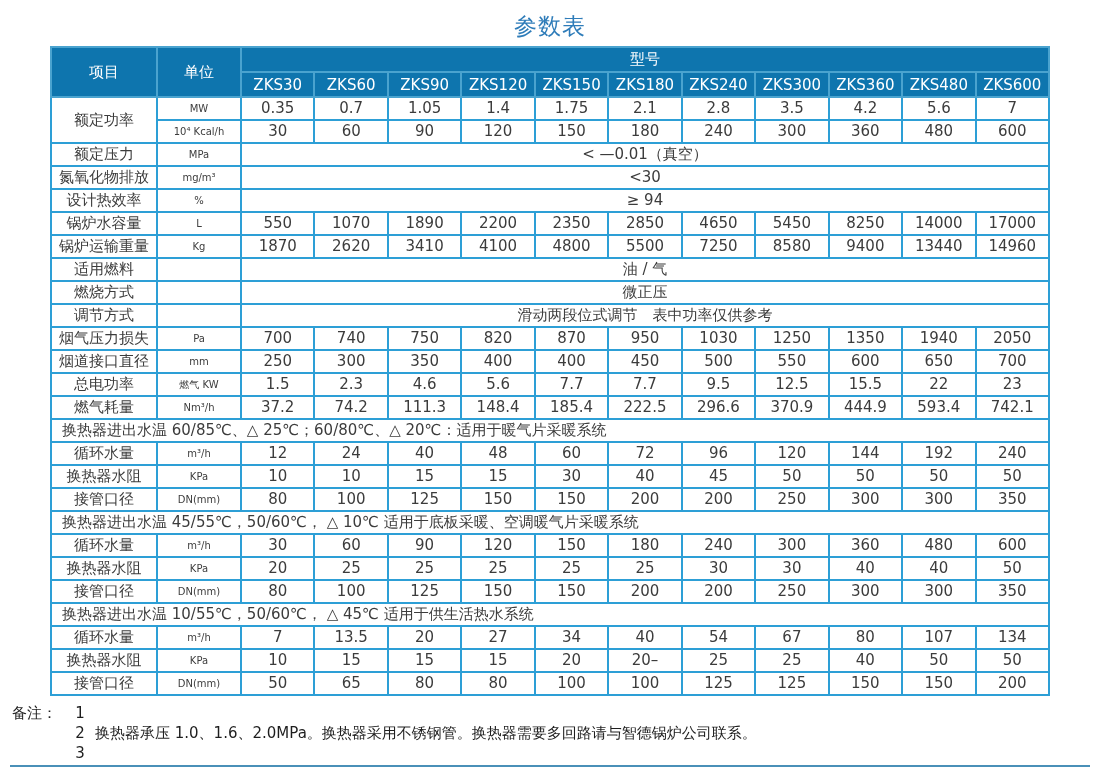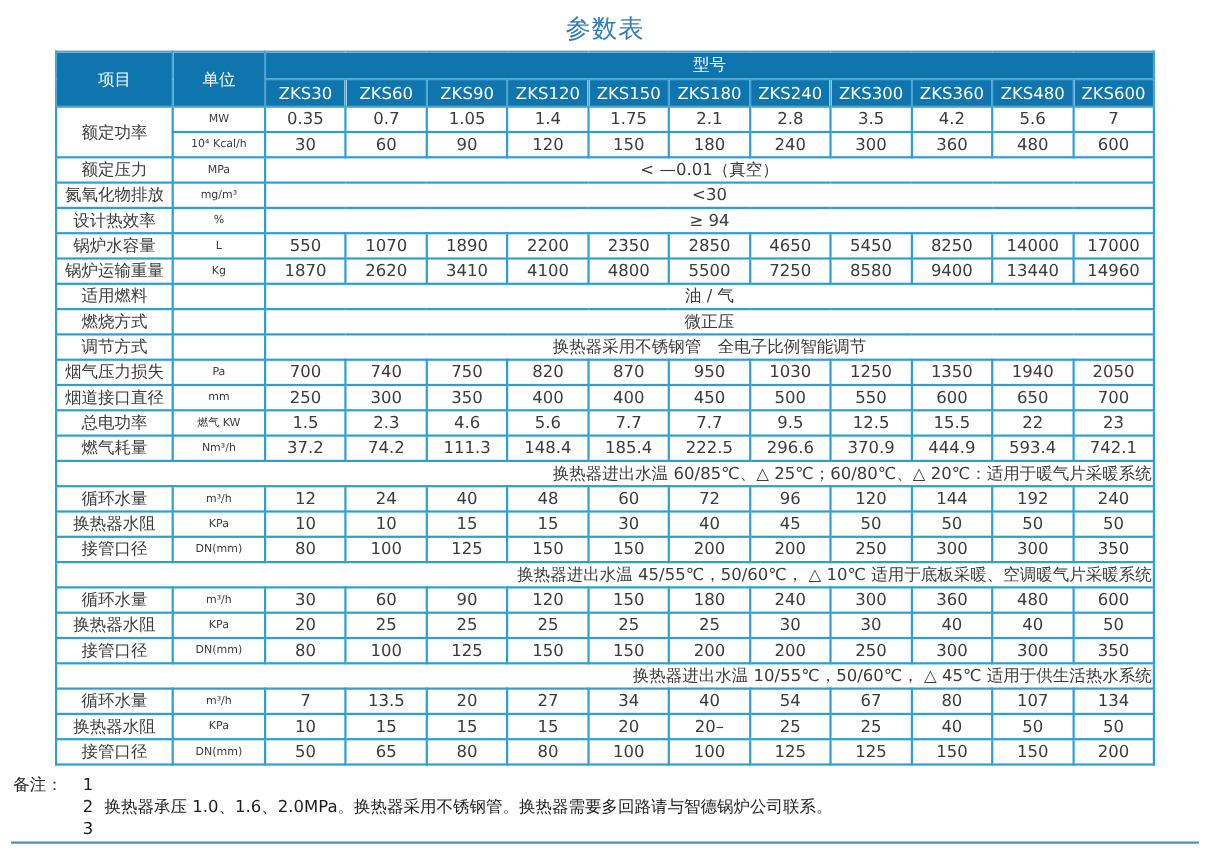--- a/index.html
+++ b/index.html
@@ -46,21 +46,21 @@
     height: 21px;
     font-size: 15px;
     color: #3c3c3c;
     text-align: center;
     padding: 0 1px;
     white-space: nowrap;
     overflow: hidden;
     line-height: 21px;
   }
   table.spec td.section {
-    text-align: right;
+    text-align: left;
     padding-left: 10px;
     color: #3c3c3c;
   }
   table.spec td.unit-cell { font-size: 10px; }
 
   .notes {
     width: 1076px;
     margin: 7px auto 0 auto;
     font-size: 15px;
     color: #1e1e1e;
@@ -201,21 +201,21 @@
           <td colspan="11">油 / 气</td>
         </tr>
         <tr>
           <td>燃烧方式</td>
           <td class="unit-cell"></td>
           <td colspan="11">微正压</td>
         </tr>
         <tr>
           <td>调节方式</td>
           <td class="unit-cell"></td>
-          <td colspan="11">换热器采用不锈钢管　全电子比例智能调节</td>
+          <td colspan="11">滑动两段位式调节　表中功率仅供参考</td>
         </tr>
         <tr>
           <td>烟气压力损失</td>
           <td class="unit-cell">Pa</td>
           <td>700</td>
           <td>740</td>
           <td>750</td>
           <td>820</td>
           <td>870</td>
           <td>950</td>

